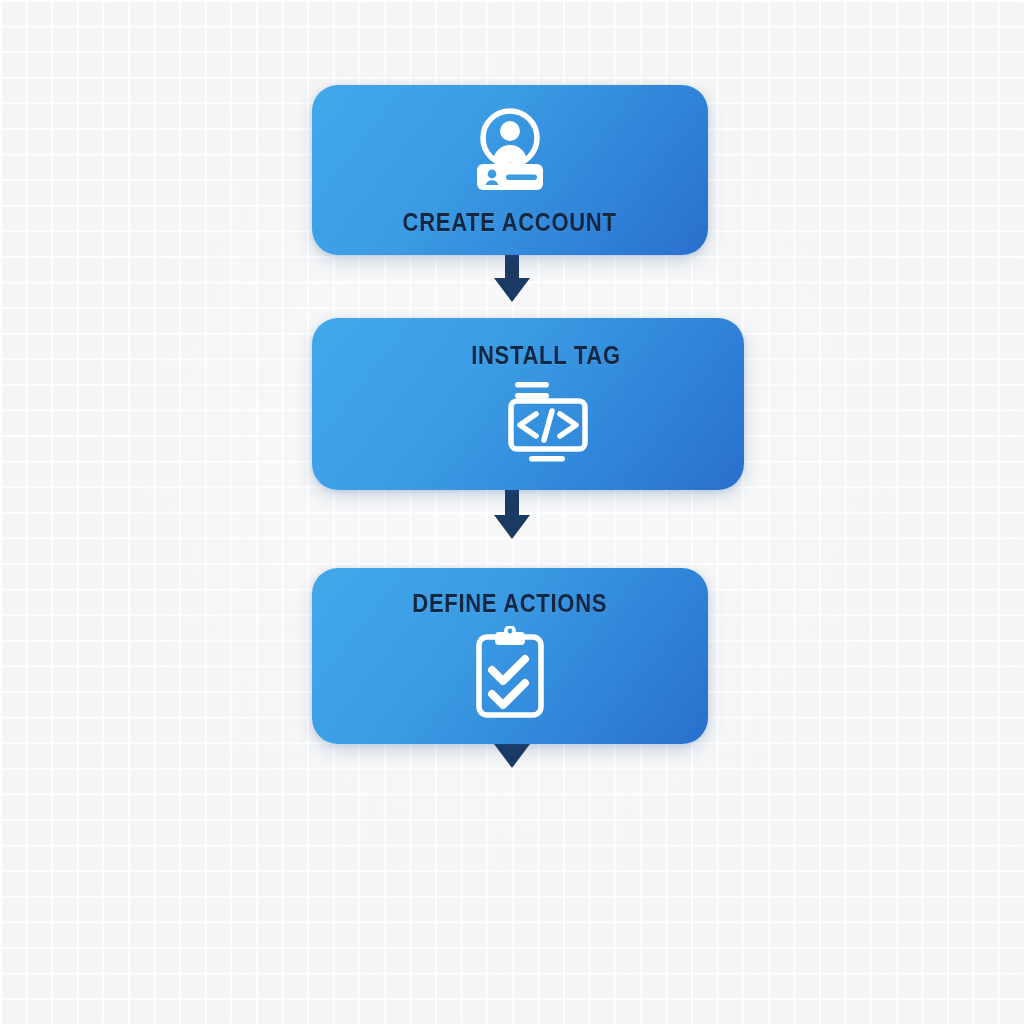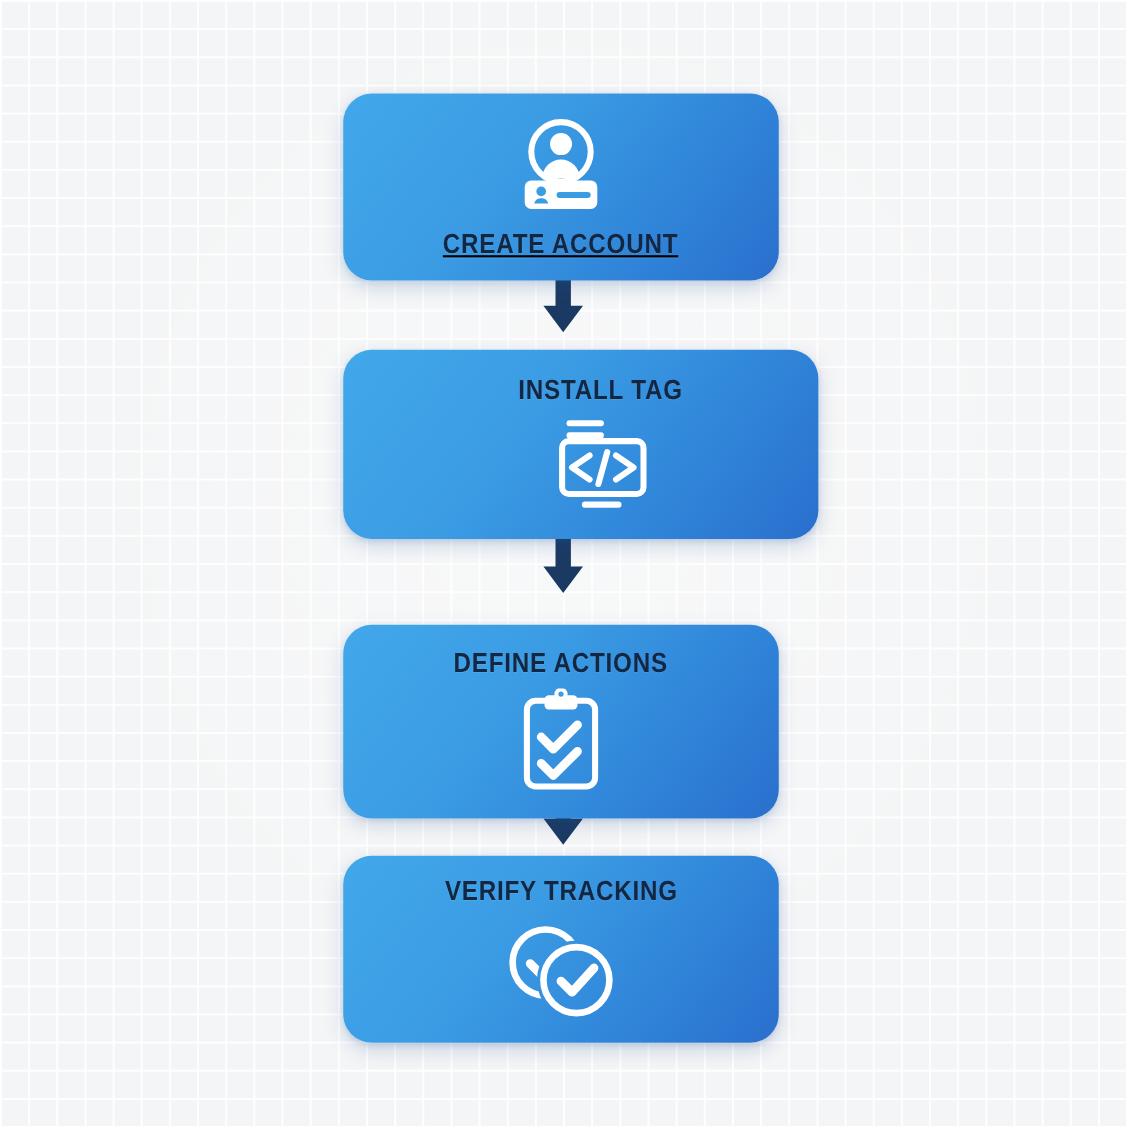--- a/index.html
+++ b/index.html
@@ -50,21 +50,21 @@
     border-radius: 26px;
     background: linear-gradient(128deg, #42a8ea 0%, #3b9ce4 38%, #2f83d8 74%, #2a6fcd 100%);
     box-shadow: 0 6px 18px rgba(34, 86, 150, 0.20), 0 2px 5px rgba(34,86,150,0.12);
     display: flex;
     flex-direction: column;
     align-items: center;
     justify-content: center;
     z-index: 2;
   }
 
-  .card.c1 { top: 85px;  height: 170px; text-decoration: underline; }
+  .card.c1 { top: 85px;  height: 170px; }
   .card.c2 { top: 318px; height: 172px; padding-left: 36px; }
   .card.c3 { top: 546px; height: 176px; margin-top: 22px; }
   .card.c4 { top: 778px; height: 170px; }
 
   .card-label {
     color: #132642;
     font-family: "Liberation Sans", sans-serif;
     font-weight: 700;
     font-size: 25px;
     letter-spacing: 0.8px;
@@ -183,37 +183,15 @@
     </div>
 
     <div class="arrow a3">
       <span>
         <svg width="46" height="52" viewBox="0 0 46 52" aria-hidden="true">
           <path d="M16 0 h14 v26 h11 L23 50 L5 26 h11 z" fill="#1b3a63"></path>
         </svg>
       </span>
     </div>
 
-    <div class="card c4">
-      <div class="card-label">VERIFY TRACKING</div>
-      <div class="icon-wrap">
-        <svg width="112" height="96" viewBox="0 0 112 96" aria-hidden="true">
-          <defs>
-            <mask id="cutBack">
-              <rect x="0" y="0" width="112" height="96" fill="#fff"></rect>
-
-              <circle cx="70" cy="58" r="36" fill="#000"></circle>
-            </mask>
-          </defs>
-
-          <g mask="url(#cutBack)">
-            <circle cx="42" cy="42" r="30" fill="none" stroke="#ffffff" stroke-width="6"></circle>
-            <path d="M28 43 L38 53 L58 31" fill="none" stroke="#ffffff" stroke-width="8" stroke-linecap="round" stroke-linejoin="round"></path>
-          </g>
-
-          <circle cx="70" cy="58" r="30" fill="none" stroke="#ffffff" stroke-width="6"></circle>
-          <path d="M56 59 L66 69 L86 47" fill="none" stroke="#ffffff" stroke-width="8" stroke-linecap="round" stroke-linejoin="round"></path>
-        </svg>
-      </div>
-    </div>
 
   </div>
 </div>
 
 </body></html>

